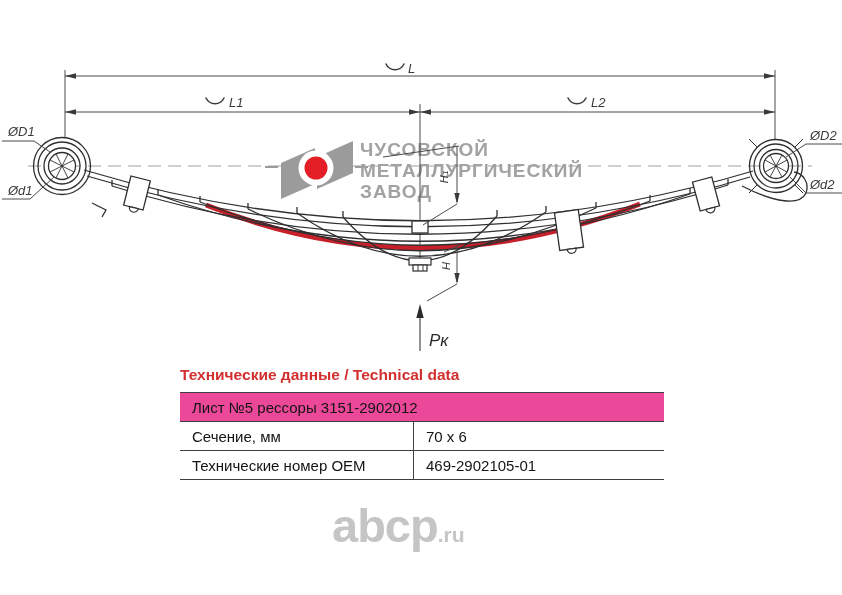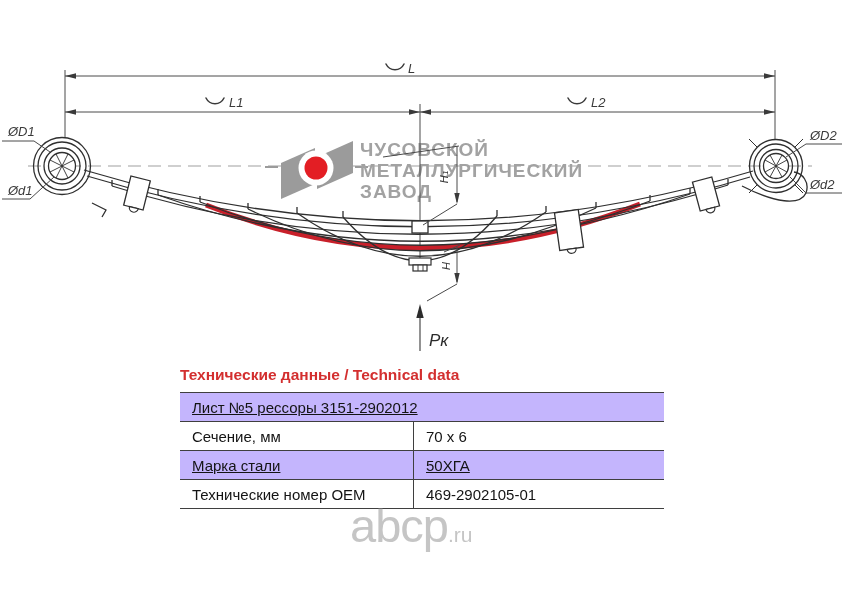--- a/index.html
+++ b/index.html
@@ -9,24 +9,24 @@
   .dim-label{font-style:italic;font-size:13px;fill:#3a3a3a;}
   .dim-label-sm{font-style:italic;font-size:11px;fill:#3a3a3a;}
   .load-label{font-style:italic;font-size:17px;fill:#2b2b2b;}
   .logo-text{font-weight:bold;font-size:19px;fill:#a2a2a2;letter-spacing:1px;}
   .tech-heading{position:absolute;left:180px;top:366px;width:484px;
                 font-size:15.5px;font-weight:bold;color:#d32f2f;}
   .spec-table{position:absolute;left:180px;top:392px;width:484px;
               border-collapse:collapse;font-size:15px;color:#141414;}
   .spec-table td{border-top:1.5px solid #3f3f3f;border-bottom:1.5px solid #3f3f3f;
                  padding:5px 8px 5px 12px;height:18px;}
-  .spec-table tr.gray td{background:#c4b5fd;text-decoration:underline;}
+  .spec-table tr.gray td{background:#ec4899;}
   .spec-table td.val{border-left:1.5px solid #3f3f3f;width:230px;}
-  .watermark{position:absolute;left:350px;top:498px;z-index:5;pointer-events:none;
-             color:rgba(140,140,140,0.5);font-weight:normal;white-space:nowrap;}
+  .watermark{position:absolute;left:332px;top:498px;z-index:5;pointer-events:none;
+             color:rgba(140,140,140,0.5);font-weight:bold;white-space:nowrap;}
   .wm-main{font-size:47px;letter-spacing:-1px;}
   .wm-suffix{font-size:21px;}
 </style>
 </head>
 <body>
 
 <div class="page">
 
   <svg width="842" height="362" viewBox="0 0 842 362">
 
@@ -180,24 +180,20 @@
 
   <table class="spec-table">
     <tbody>
       <tr class="gray">
         <td colspan="2">Лист №5 рессоры 3151-2902012</td>
       </tr>
       <tr>
         <td>Сечение, мм</td>
         <td class="val">70 x 6</td>
       </tr>
-      <tr class="gray">
-        <td>Марка стали</td>
-        <td class="val">50ХГА</td>
-      </tr>
       <tr>
         <td>Технические номер OEM</td>
         <td class="val">469-2902105-01</td>
       </tr>
     </tbody>
   </table>
 
   <div class="watermark">
     <span class="wm-main">abcp</span><span class="wm-suffix">.ru</span>
   </div>

